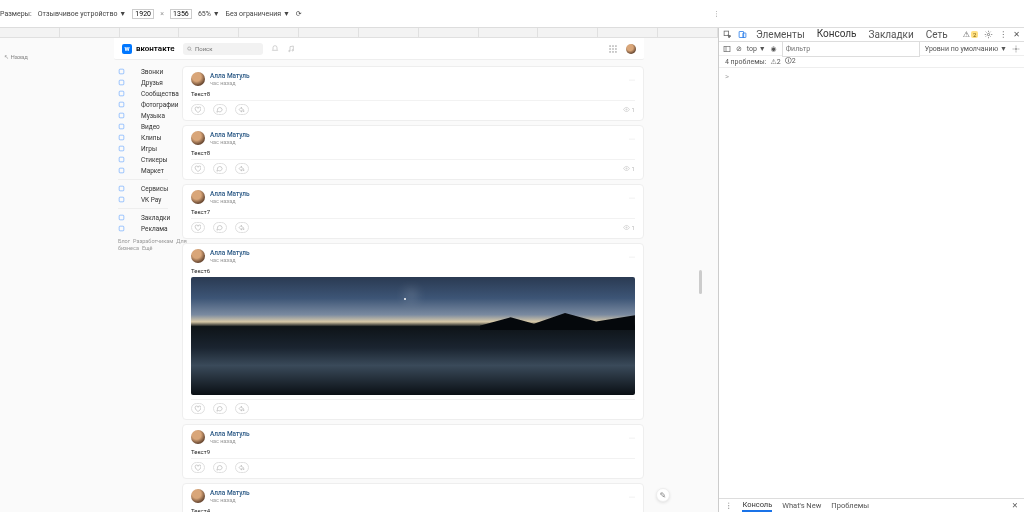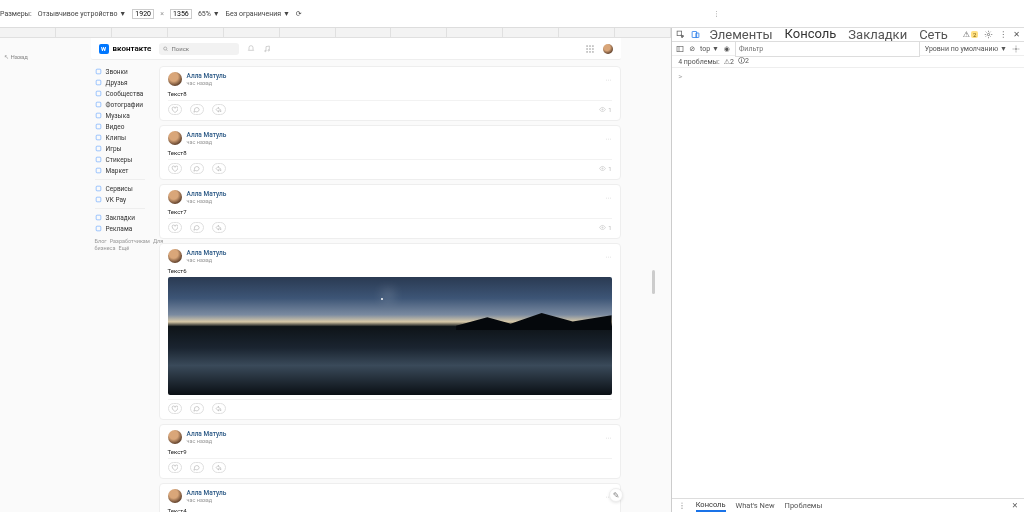--- a/index.html
+++ b/index.html
@@ -29,21 +29,21 @@
   .logo-badge { width: 10px; height: 10px; background: #07f; border-radius: 2px; display: flex; align-items: center; justify-content: center; color: #fff; font-size: 7px; font-weight: 700; }
   .search { flex: 0 0 80px; height: 12px; background: #f2f2f2; border-radius: 3px; display: flex; align-items: center; padding: 0 4px; gap: 3px; }
   .search input { border: none; background: transparent; font-size: 6px; width: 100%; outline: none; color: #666; }
   .hicons { display: flex; gap: 8px; color: #aaa; }
   .hspacer { flex: 1; }
   .grid-ic, .avatar-sm { width: 10px; height: 10px; }
   .avatar-sm { border-radius: 50%; background: radial-gradient(circle at 40% 35%, #d9a679 35%, #6b4a33 70%); }
 
   .content { flex: 1; display: flex; gap: 10px; padding-top: 6px; overflow: hidden; }
   .sidebar { width: 58px; font-size: 6.5px; color: #333; }
-  .nav a { display: flex; align-items: center; gap: 4px; padding: 1.5px 4px; text-decoration: none; color: #333; cursor: pointer; }
+  .nav a { display: flex; align-items: center; gap: 16px; padding: 1.5px 4px; text-decoration: none; color: #333; cursor: pointer; }
   .nav .ic { width: 7px; height: 7px; color: #5a9eff; flex-shrink: 0; }
   .nav hr { border: none; border-top: 1px solid #eee; margin: 3px 4px; }
   .footer-links { font-size: 5.5px; color: #999; padding: 4px; line-height: 1.3; }
   .footer-links span { margin-right: 3px; }
 
   .feed { flex: 1; display: flex; flex-direction: column; gap: 4px; overflow: hidden; }
   .post { background: #fff; border: 1px solid #eee; border-radius: 4px; padding: 5px 8px; font-size: 6px; }
   .phead { display: flex; align-items: center; gap: 5px; }
   .pavatar { width: 14px; height: 14px; border-radius: 50%; background: radial-gradient(circle at 40% 35%, #d9a679 35%, #6b4a33 70%); }
   .pname { color: #2a5885; font-weight: 500; font-size: 6.5px; }
@@ -56,21 +56,21 @@
   .pactions { display: flex; align-items: center; gap: 8px; padding-top: 3px; border-top: 1px solid #f2f2f2; }
   .pact { width: 14px; height: 11px; border: 1px solid #e0e0e0; border-radius: 6px; display: flex; align-items: center; justify-content: center; color: #aaa; cursor: pointer; }
   .pviews { margin-left: auto; color: #bbb; display: flex; align-items: center; gap: 2px; font-size: 6px; }
 
   .float-btn { position: absolute; right: 48px; bottom: 10px; width: 14px; height: 14px; background: #fff; border: 1px solid #eee; border-radius: 50%; box-shadow: 0 1px 3px rgba(0,0,0,.1); display: flex; align-items: center; justify-content: center; color: #888; font-size: 8px; cursor: pointer; }
   .resize-handle { position: absolute; right: 16px; top: 50%; width: 3px; height: 24px; background: #ccc; border-radius: 2px; }
 
   
   .devtools { flex: 1; border-left: 1px solid #ccc; display: flex; flex-direction: column; font-size: 8px; background: #fff; }
   .dt-tabs { height: 14px; border-bottom: 1px solid #ddd; display: flex; align-items: center; padding: 0 4px; gap: 6px; color: #555; }
-  .dt-tabs .t { padding: 2px 3px; cursor: pointer; font-size: 13px; }
+  .dt-tabs .t { padding: 2px 3px; cursor: pointer; font-size: 10px; }
   .dt-tabs .t.active { border-bottom: 2px solid #1a73e8; color: #333; }
   .dt-tabs .badge { background: #ffe082; color: #7a5900; font-size: 6px; padding: 0 2px; border-radius: 2px; margin-left: 1px; }
   .dt-tabs .sp { flex: 1; }
   .dt-tabs .ic { width: 9px; height: 9px; color: #666; cursor: pointer; }
   .dt-tabs .ic.active { color: #1a73e8; }
 
   .dt-sub { height: 14px; border-bottom: 1px solid #eee; display: flex; align-items: center; padding: 0 4px; gap: 5px; color: #555; font-size: 7px; }
   .dt-sub .filter { flex: 1; border: 1px solid #ddd; height: 16px; padding: 0 3px; font-size: 7px; }
   .dt-issues { height: 12px; border-bottom: 1px solid #eee; display: flex; align-items: center; padding: 0 6px; gap: 4px; font-size: 7px; color: #555; }
   .dt-body { flex: 1; padding: 4px 6px; color: #aaa; font-size: 8px; }

